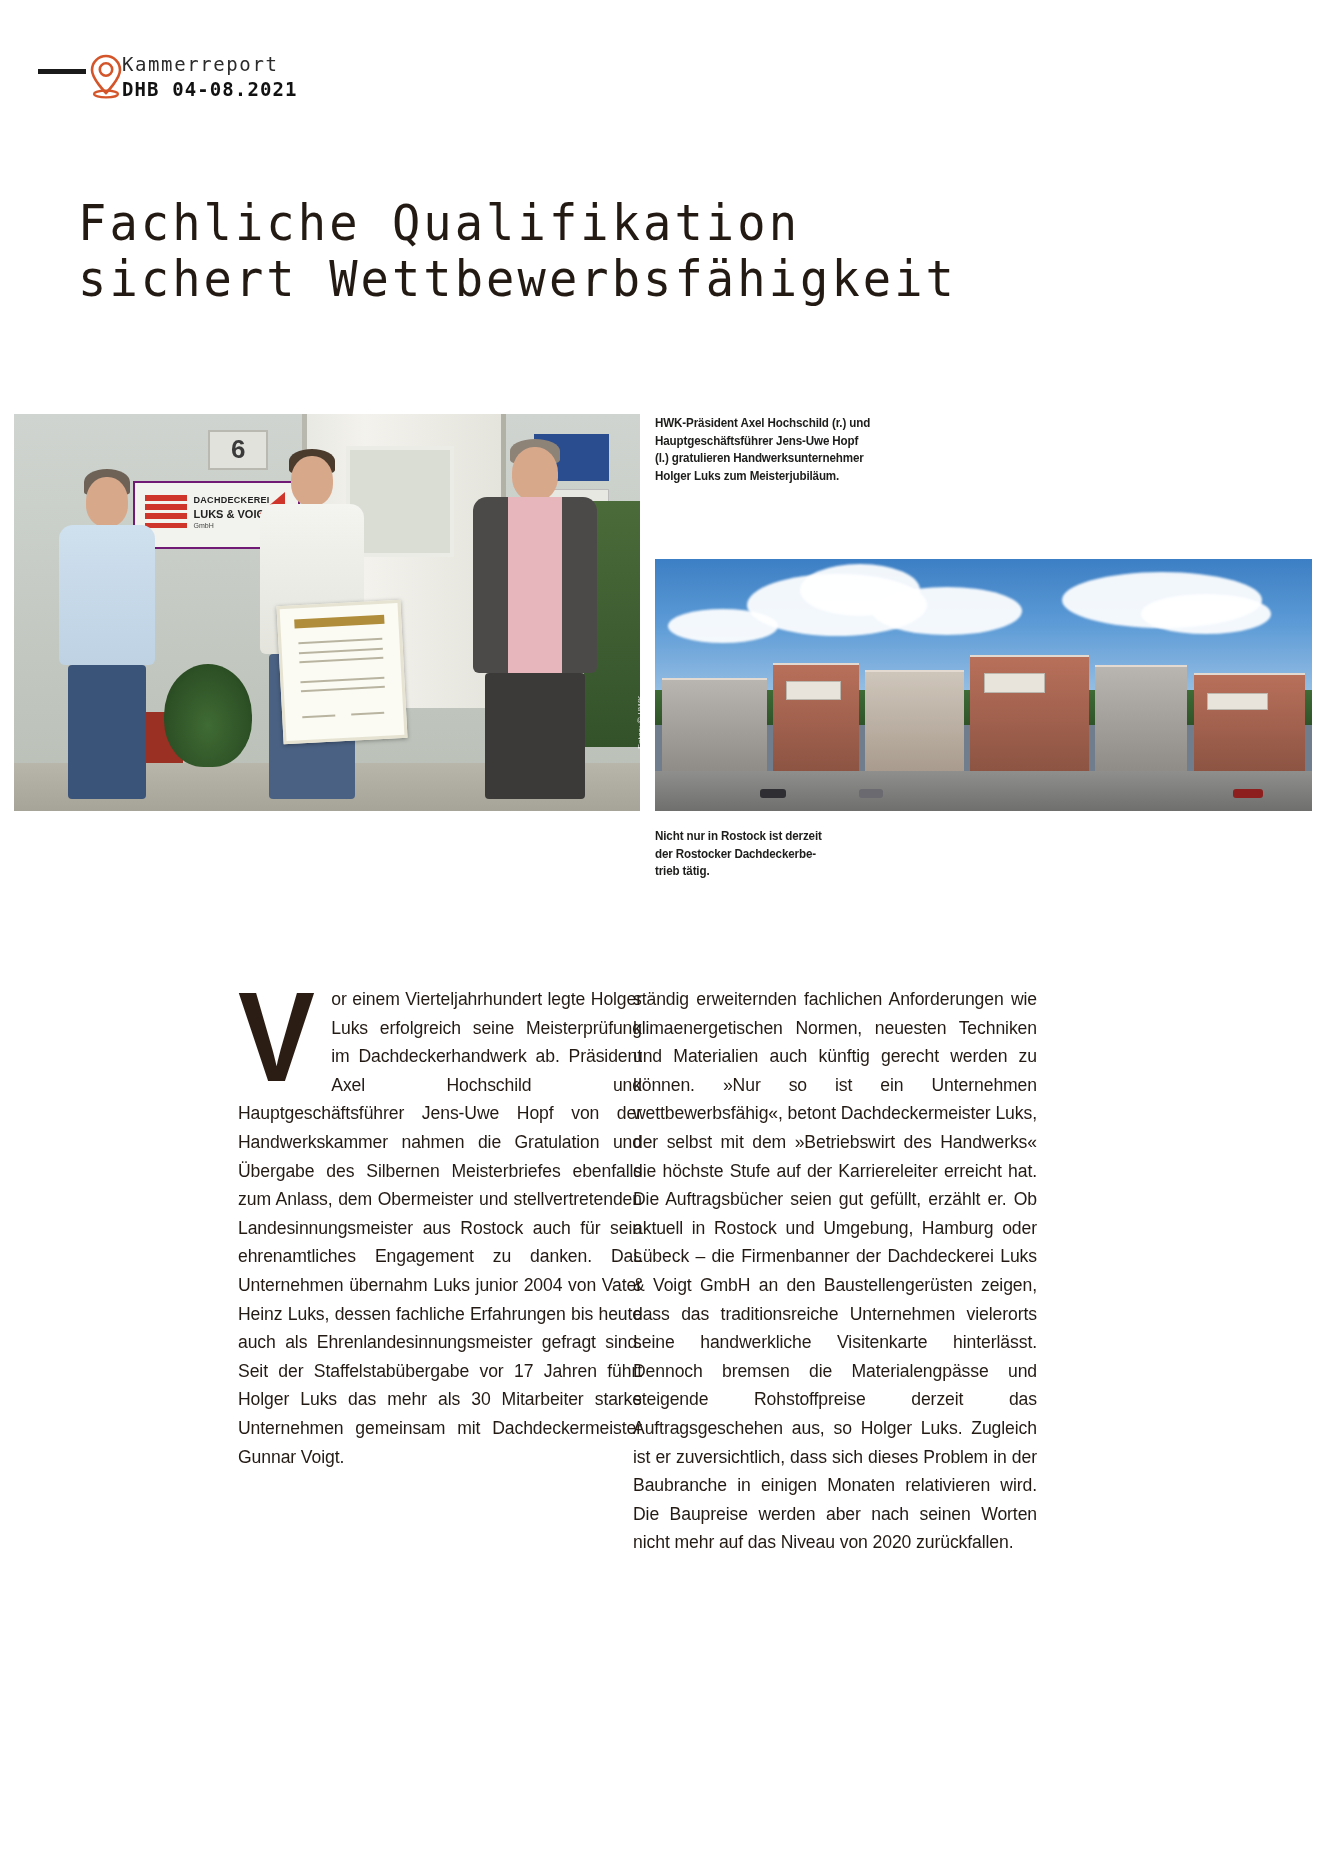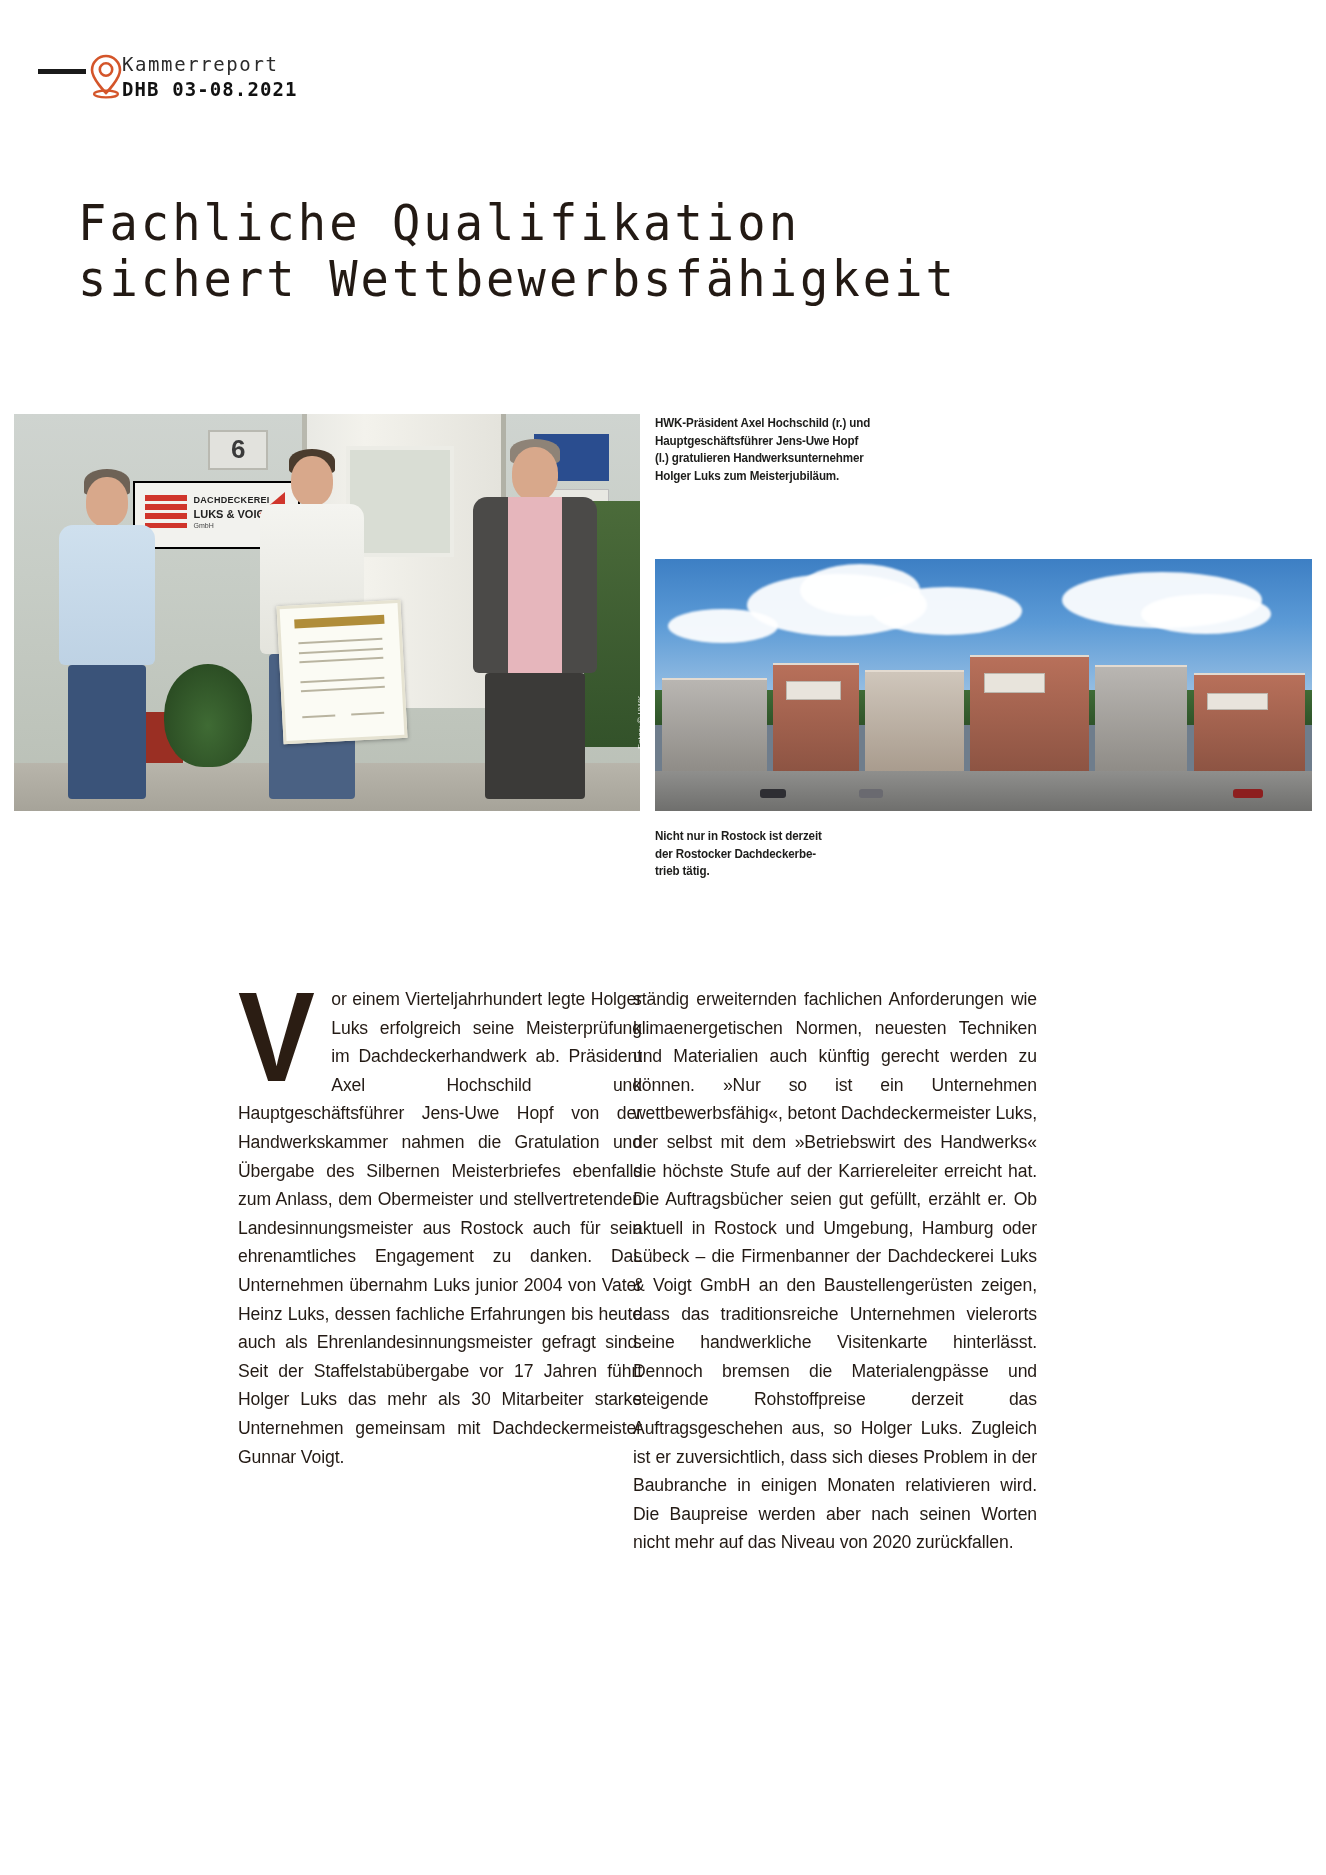--- a/index.html
+++ b/index.html
@@ -134,21 +134,21 @@
     background: #e2e2dd; border: 2px solid #b9b9b1;
   }
   .ph-numplate::after {
     content: "6"; position: absolute; left: 50%; top: 50%;
     transform: translate(-50%,-52%);
     font-family: "Liberation Sans", sans-serif; font-size: 26px;
     font-weight: bold; color: #3a3a3a;
   }
   .ph-sign {
     position: absolute; left: 19%; top: 17%; width: 26%; height: 16%;
-    background: #f2f2ee; border: 2px solid #000000;
+    background: #f2f2ee; border: 2px solid #701a75;
   }
   .ph-sign-bars {
     position:absolute; left: 6%; top: 18%; width: 26%; height: 52%;
     background: repeating-linear-gradient(180deg,#d0352b 0 18%, #f2f2ee 18% 28%);
   }
   .ph-sign-tri {
     position:absolute; right: 8%; top: 14%;
     width: 0; height: 0;
     border-left: 26px solid transparent;
     border-bottom: 22px solid #d0352b;
@@ -325,21 +325,21 @@
   <span class="pin-icon">
     <svg width="36" height="48" viewBox="0 0 36 48">
       <path d="M18 4 C10.3 4 4 10.3 4 18 C4 27 18 41 18 41 C18 41 32 27 32 18 C32 10.3 25.7 4 18 4 Z" fill="none" stroke="#d4552a" stroke-width="2.6"></path>
       <circle cx="18" cy="17.5" r="6.2" fill="none" stroke="#d4552a" stroke-width="2.6"></circle>
       <ellipse cx="18" cy="42" rx="12" ry="3.4" fill="none" stroke="#d4552a" stroke-width="2.2"></ellipse>
     </svg>
   </span>
 
   <div class="header-text">
     <div class="kammerreport">Kammerreport</div>
-    <div class="dhb-date">DHB 03-08.2021</div>
+    <div class="dhb-date">DHB 04-08.2021</div>
   </div>
 </div>
 
 <h1 class="page-title" style="margin:0;font-weight:normal;">
   <div class="title-line">Fachliche Qualifikation</div>
   <div class="title-line">sichert Wettbewerbsfähigkeit</div>
 </h1>
 
 <div class="photo-main">
   <div class="ph-wall"></div>

